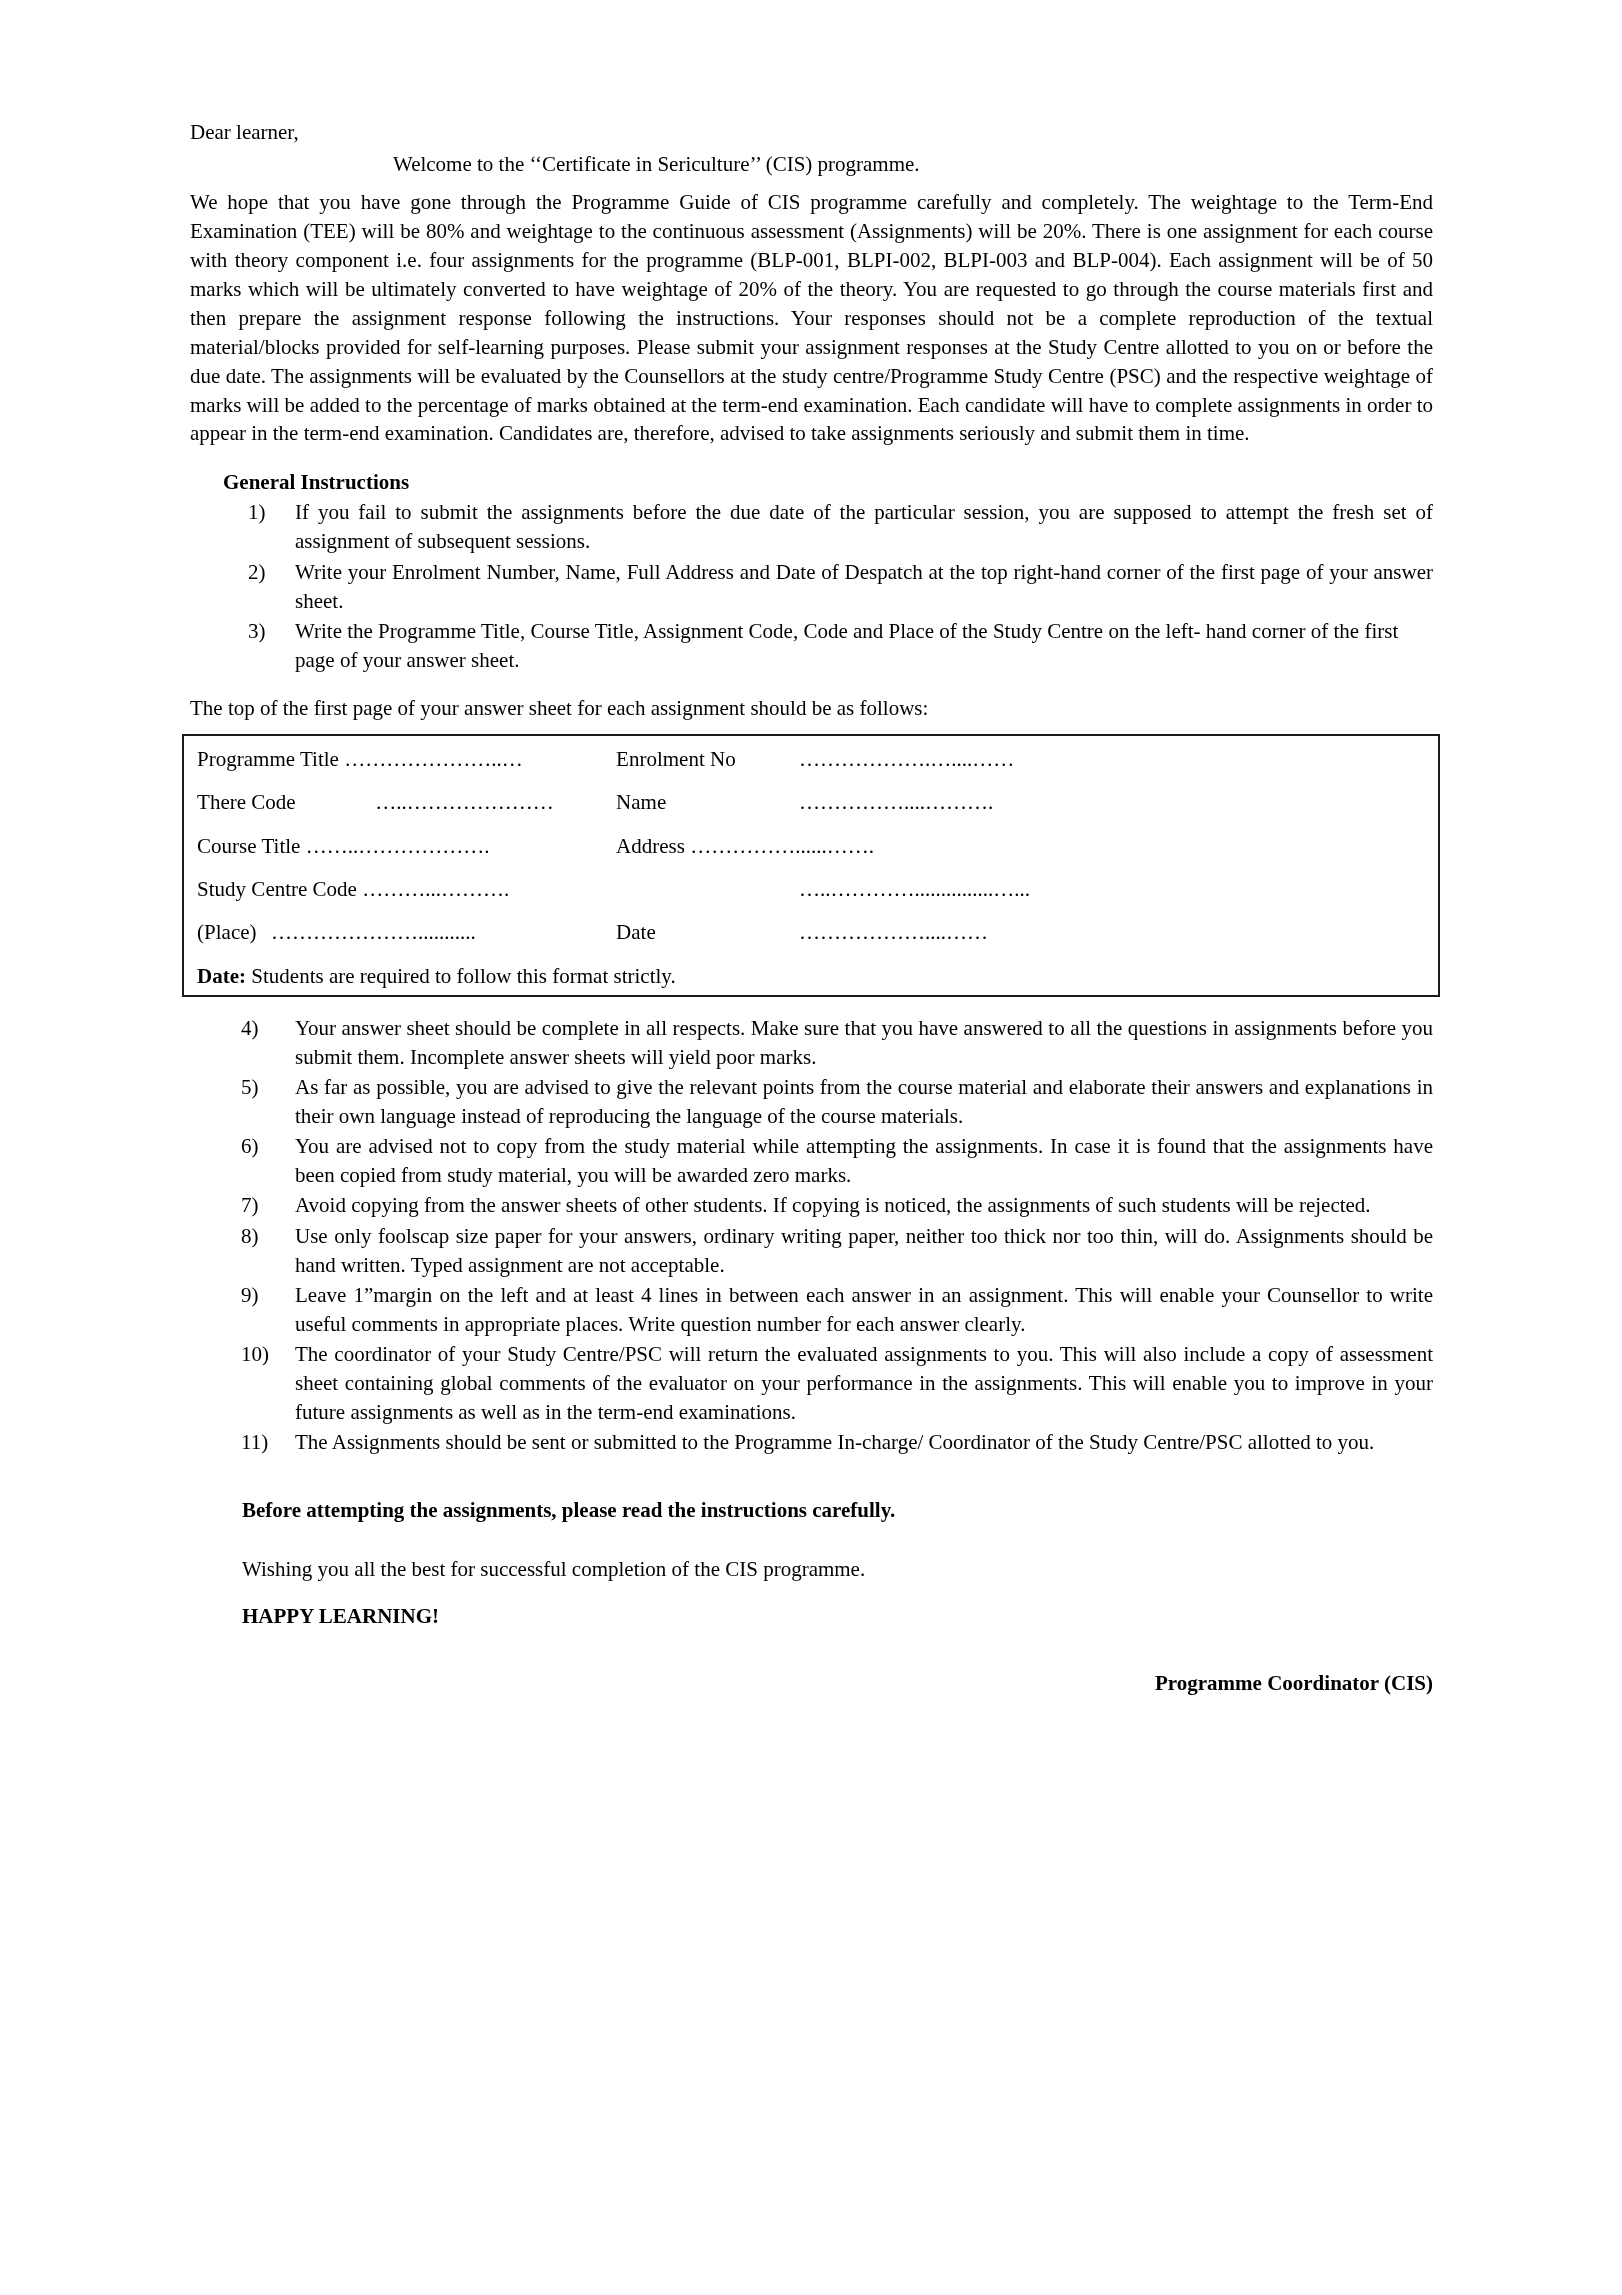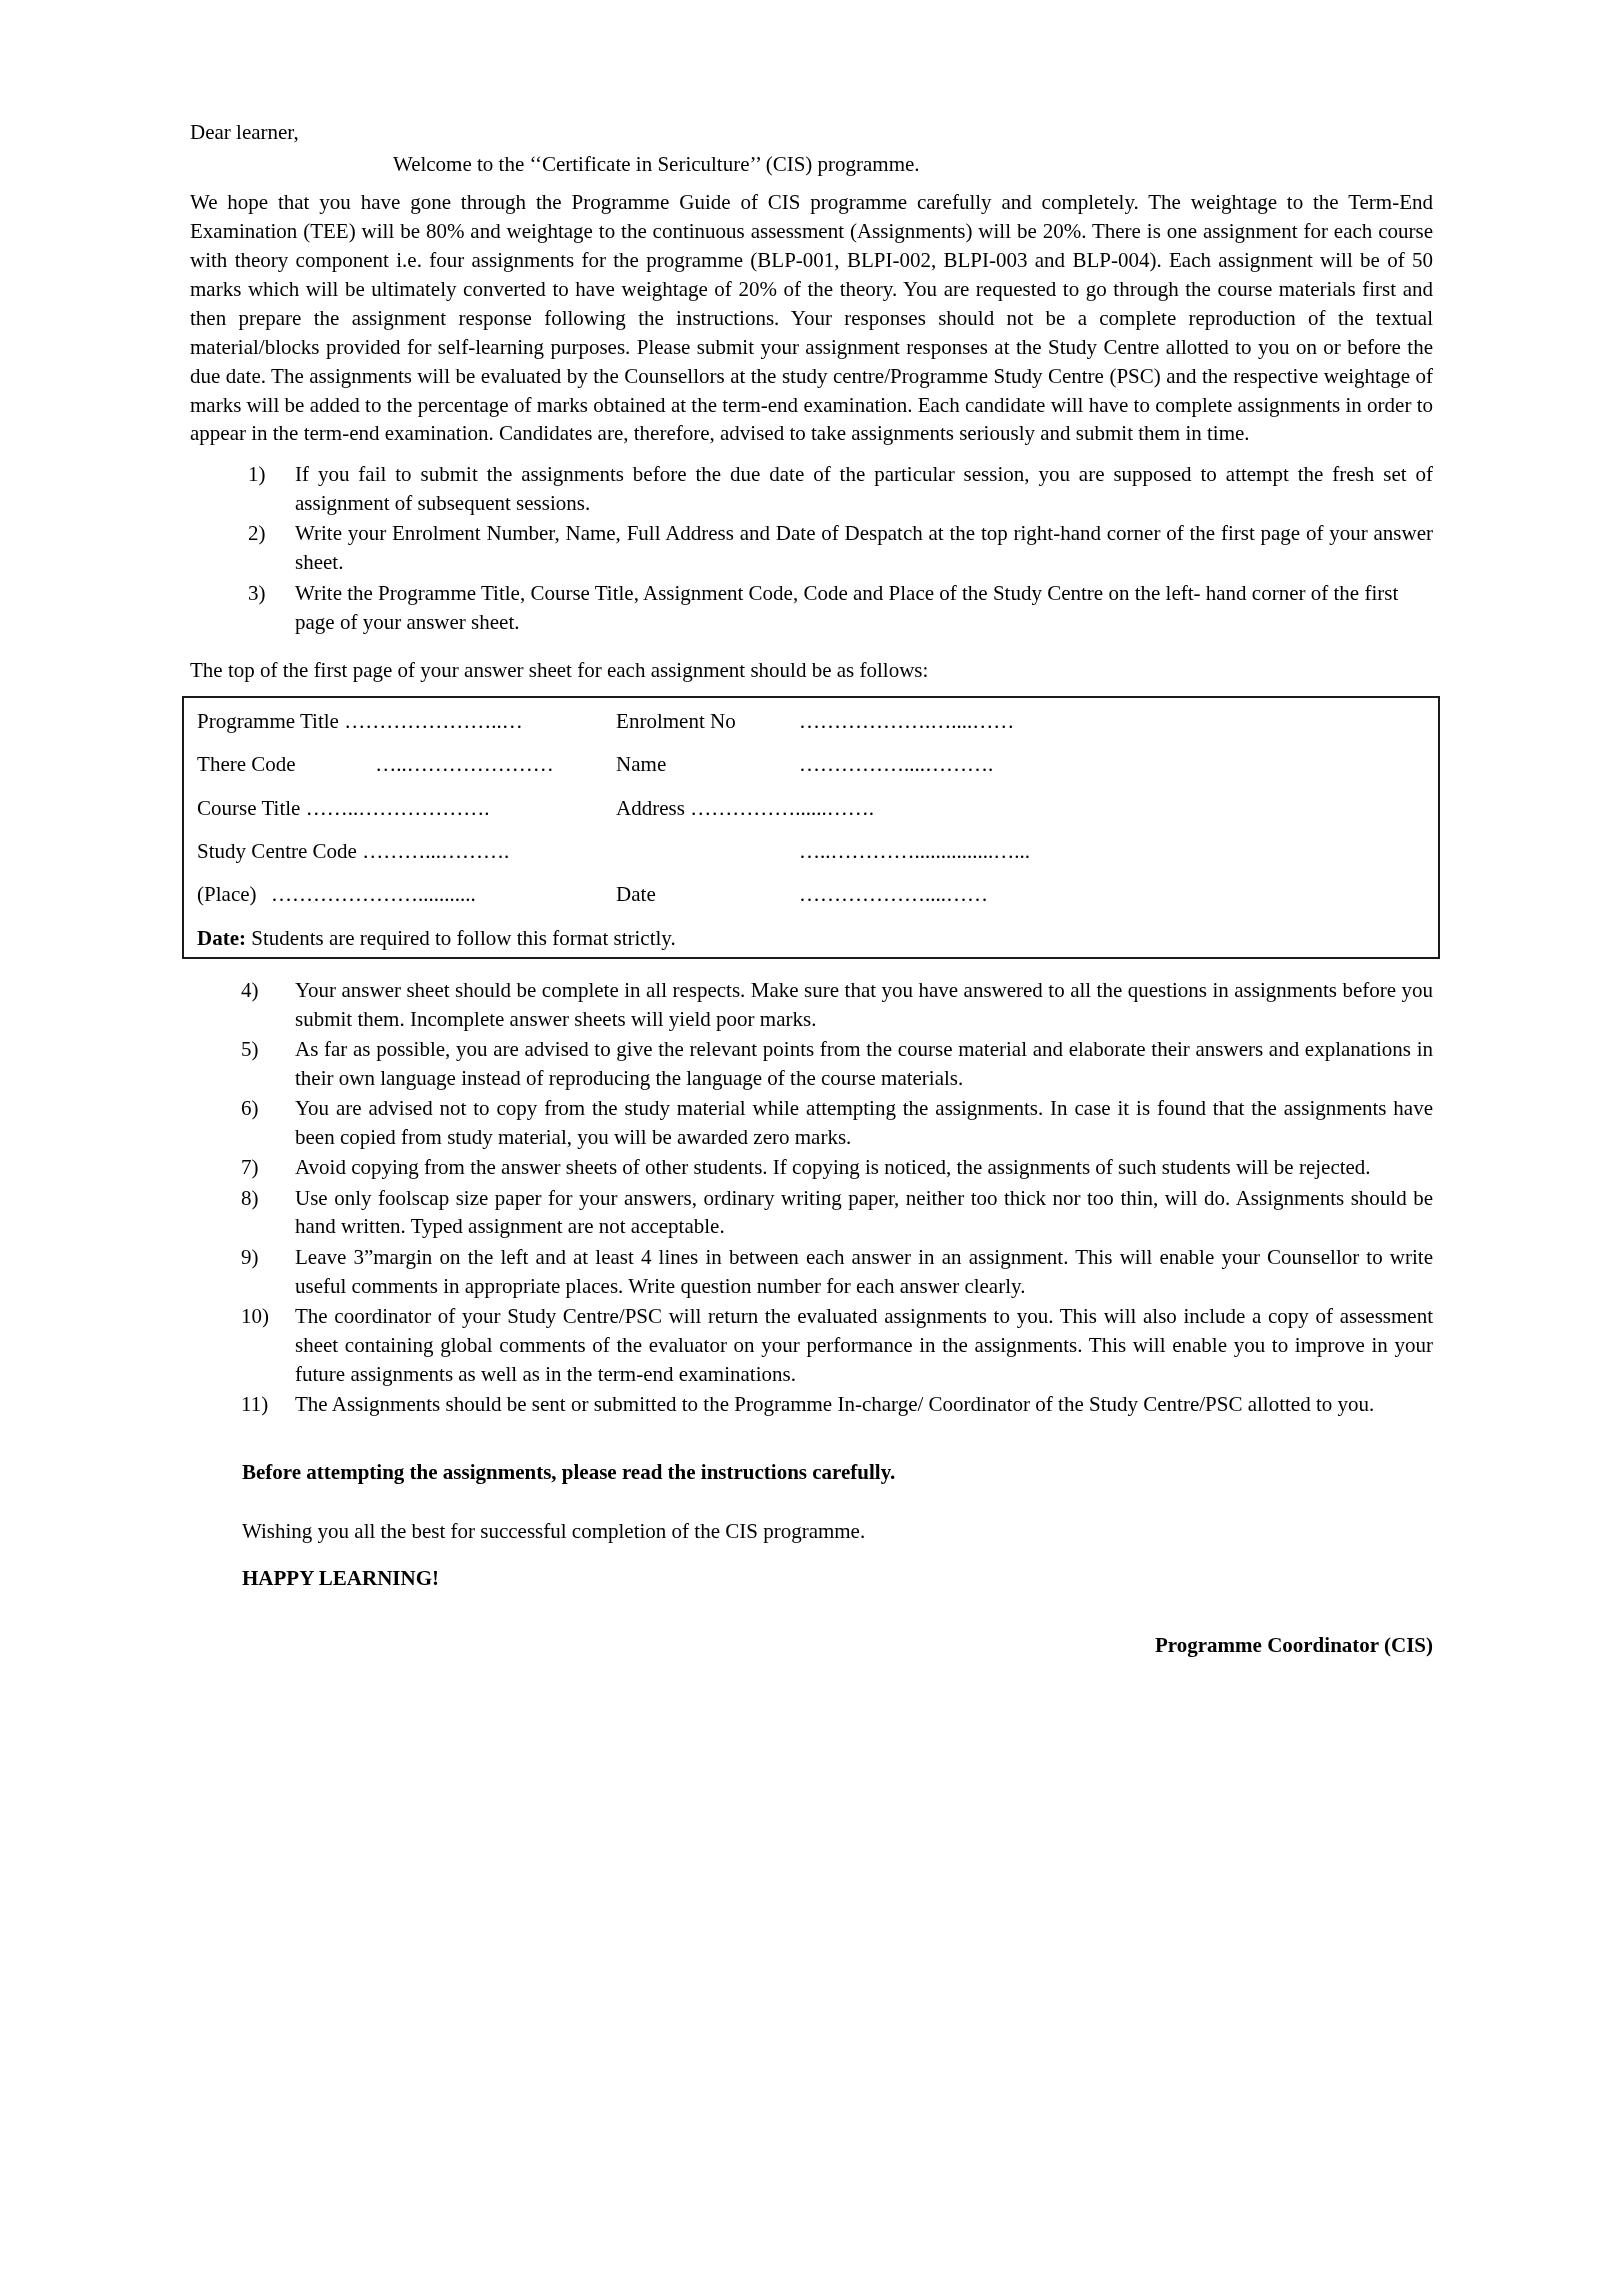--- a/index.html
+++ b/index.html
@@ -150,20 +150,21 @@
 <body>
 
 <div class="page">
 
   <div class="salutation">Dear learner,</div>
 
   <div class="welcome">Welcome to the ‘‘Certificate in Sericulture’’ (CIS) programme.</div>
 
   <p class="body-para">We hope that you have gone through the Programme Guide of CIS programme carefully and completely. The weightage to the Term-End Examination (TEE) will be 80% and weightage to the continuous assessment (Assignments) will be 20%. There is one assignment for each course with theory component i.e. four assignments for the programme (BLP-001, BLPI-002, BLPI-003 and BLP-004). Each assignment will be of 50 marks which will be ultimately converted to have weightage of 20% of the theory. You are requested to go through the course materials first and then prepare the assignment response following the instructions. Your responses should not be a complete reproduction of the textual material/blocks provided for self-learning purposes. Please submit your assignment responses at the Study Centre allotted to you on or before the due date. The assignments will be evaluated by the Counsellors at the study centre/Programme Study Centre (PSC) and the respective weightage of marks will be added to the percentage of marks obtained at the term-end examination. Each candidate will have to complete assignments in order to appear in the term-end examination. Candidates are, therefore, advised to take assignments seriously and submit them in time.</p>
 
+  <div class="section-heading">General Instructions</div>
 
   <ol class="num-list">
     <li>
       <span class="marker">1)</span>
       <span>If you fail to submit the assignments before the due date of the particular session, you are supposed to attempt the fresh set of assignment of subsequent sessions.</span>
     </li>
     <li>
       <span class="marker">2)</span>
       <span>Write your Enrolment Number, Name, Full Address and Date of Despatch at the top right-hand corner of the first page of your answer sheet.</span>
     </li>
@@ -256,21 +257,21 @@
     <li>
       <span class="marker">7)</span>
       <span>Avoid copying from the answer sheets of other students. If copying is noticed, the assignments of such students will be rejected.</span>
     </li>
     <li>
       <span class="marker">8)</span>
       <span>Use only foolscap size paper for your answers, ordinary writing paper, neither too thick nor too thin, will do. Assignments should be hand written. Typed assignment are not acceptable.</span>
     </li>
     <li>
       <span class="marker">9)</span>
-      <span>Leave 3”margin on the left and at least 4 lines in between each answer in an assignment. This will enable your Counsellor to write useful comments in appropriate places. Write question number for each answer clearly.</span>
+      <span>Leave 1”margin on the left and at least 4 lines in between each answer in an assignment. This will enable your Counsellor to write useful comments in appropriate places. Write question number for each answer clearly.</span>
     </li>
     <li>
       <span class="marker">10)</span>
       <span>The coordinator of your Study Centre/PSC will return the evaluated assignments to you. This will also include a copy of assessment sheet containing global comments of the evaluator on your performance in the assignments. This will enable you to improve in your future assignments as well as in the term-end examinations.</span>
     </li>
     <li>
       <span class="marker">11)</span>
       <span>The Assignments should be sent or submitted to the Programme In-charge/ Coordinator of the Study Centre/PSC allotted to you.</span>
     </li>
   </ol>

